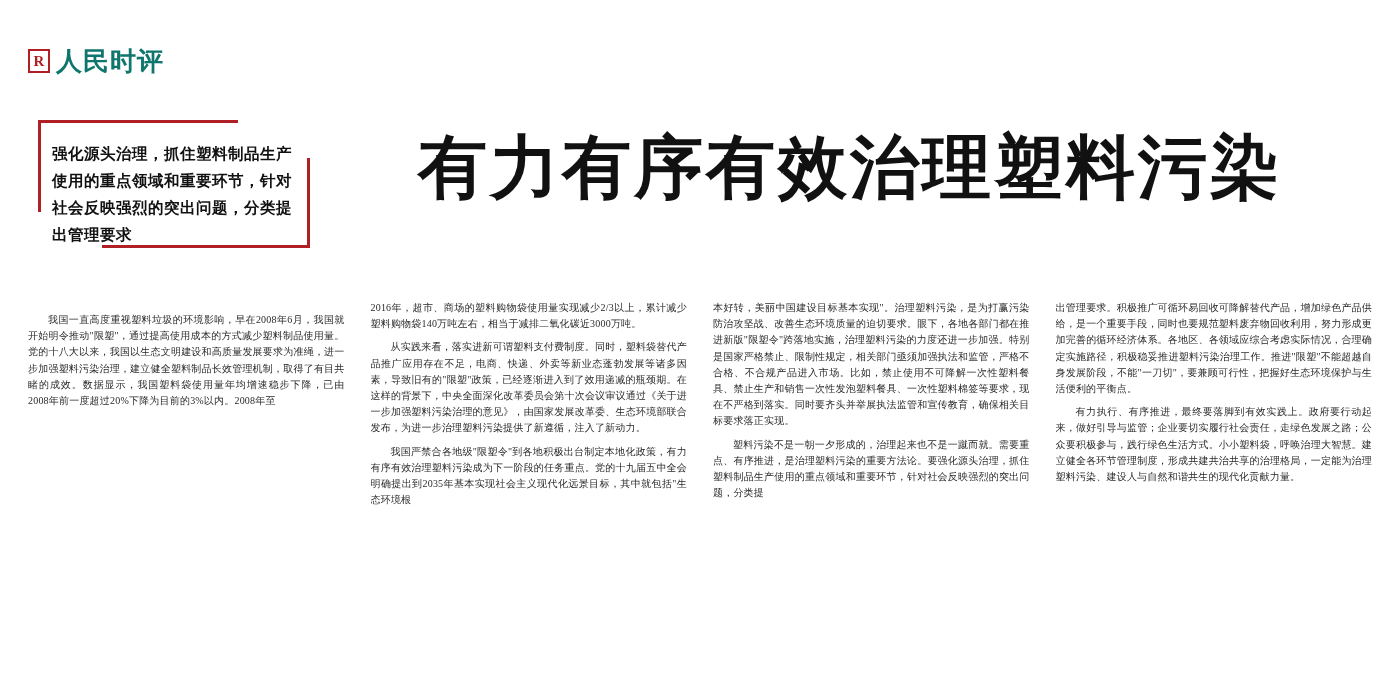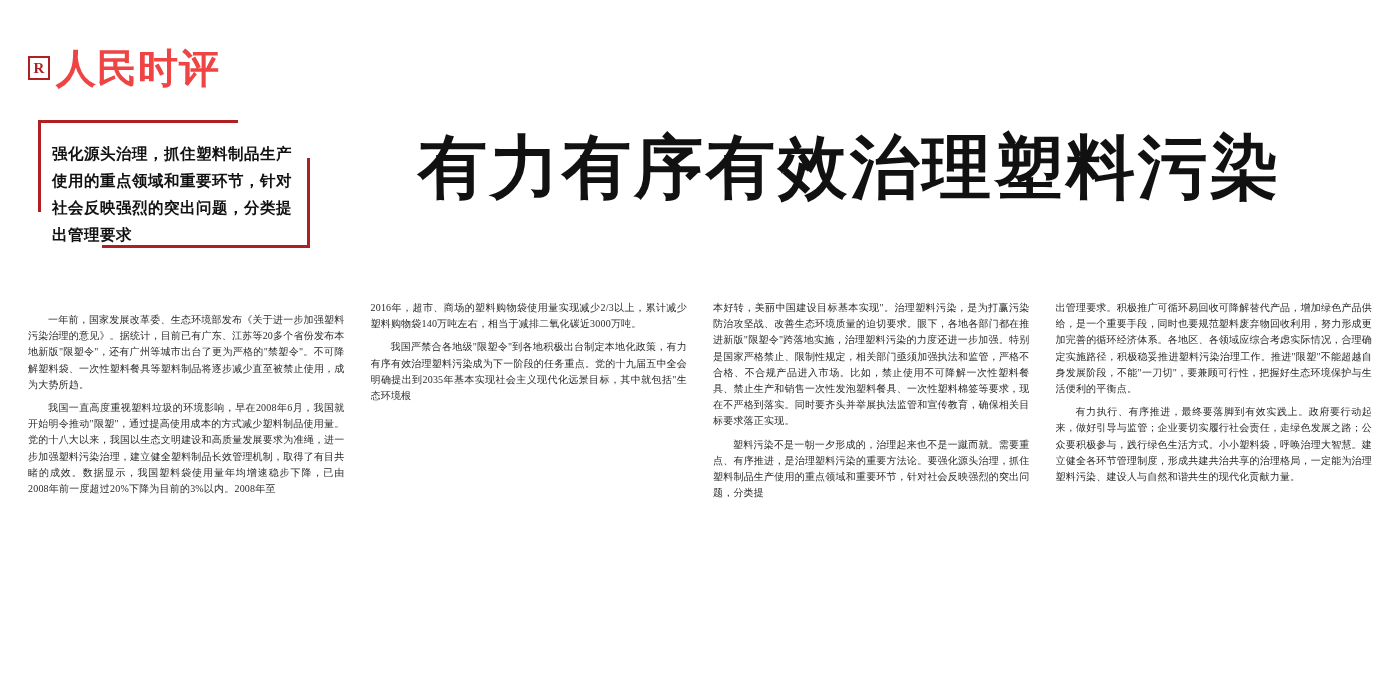--- a/index.html
+++ b/index.html
@@ -39,22 +39,22 @@
     font-family: "Liberation Serif", serif;
     font-size: 15px;
     font-weight: bold;
     display: flex;
     align-items: center;
     justify-content: center;
     box-sizing: border-box;
     line-height: 1;
   }
   .masthead-title {
-    color: #ef4444;
-    font-size: 40px;
+    color: #0f766e;
+    font-size: 26px;
     font-weight: bold;
     letter-spacing: 1px;
     font-family: "Liberation Sans", sans-serif;
     line-height: 1;
   }
 
   
   .headline {
     position: absolute;
     left: 400px;
@@ -178,26 +178,26 @@
     <div class="pq-line-top"></div>
     <div class="pq-line-left"></div>
     <div class="pq-line-bottom"></div>
     <div class="pq-line-right"></div>
     <div class="pq-text">强化源头治理，抓住塑料制品生产使用的重点领域和重要环节，针对社会反映强烈的突出问题，分类提出管理要求</div>
   </div>
 
   <div class="columns">
 
     <div class="col first">
-      <p>一年前，国家发展改革委、生态环境部发布《关于进一步加强塑料污染治理的意见》。据统计，目前已有广东、江苏等20多个省份发布本地新版"限塑令"，还有广州等城市出台了更为严格的"禁塑令"。不可降解塑料袋、一次性塑料餐具等塑料制品将逐步减少直至被禁止使用，成为大势所趋。</p>
       <p>我国一直高度重视塑料垃圾的环境影响，早在2008年6月，我国就开始明令推动"限塑"，通过提高使用成本的方式减少塑料制品使用量。党的十八大以来，我国以生态文明建设和高质量发展要求为准绳，进一步加强塑料污染治理，建立健全塑料制品长效管理机制，取得了有目共睹的成效。数据显示，我国塑料袋使用量年均增速稳步下降，已由2008年前一度超过20%下降为目前的3%以内。2008年至</p>
     </div>
 
     <div class="col">
       <p class="noindent">2016年，超市、商场的塑料购物袋使用量实现减少2/3以上，累计减少塑料购物袋140万吨左右，相当于减排二氧化碳近3000万吨。</p>
+      <p>从实践来看，落实进新可谓塑料支付费制度。同时，塑料袋替代产品推广应用存在不足，电商、快递、外卖等新业态蓬勃发展等诸多因素，导致旧有的"限塑"政策，已经逐渐进入到了效用递减的瓶颈期。在这样的背景下，中央全面深化改革委员会第十次会议审议通过《关于进一步加强塑料污染治理的意见》，由国家发展改革委、生态环境部联合发布，为进一步治理塑料污染提供了新遵循，注入了新动力。</p>
       <p>我国严禁合各地级"限塑令"到各地积极出台制定本地化政策，有力有序有效治理塑料污染成为下一阶段的任务重点。党的十九届五中全会明确提出到2035年基本实现社会主义现代化远景目标，其中就包括"生态环境根</p>
     </div>
 
     <div class="col">
       <p class="noindent">本好转，美丽中国建设目标基本实现"。治理塑料污染，是为打赢污染防治攻坚战、改善生态环境质量的迫切要求。眼下，各地各部门都在推进新版"限塑令"跨落地实施，治理塑料污染的力度还进一步加强。特别是国家严格禁止、限制性规定，相关部门亟须加强执法和监管，严格不合格、不合规产品进入市场。比如，禁止使用不可降解一次性塑料餐具、禁止生产和销售一次性发泡塑料餐具、一次性塑料棉签等要求，现在不严格到落实。同时要齐头并举展执法监管和宣传教育，确保相关目标要求落正实现。</p>
       <p>塑料污染不是一朝一夕形成的，治理起来也不是一蹴而就。需要重点、有序推进，是治理塑料污染的重要方法论。要强化源头治理，抓住塑料制品生产使用的重点领域和重要环节，针对社会反映强烈的突出问题，分类提</p>
     </div>
 
     <div class="col">
       <p class="noindent">出管理要求。积极推广可循环易回收可降解替代产品，增加绿色产品供给，是一个重要手段，同时也要规范塑料废弃物回收利用，努力形成更加完善的循环经济体系。各地区、各领域应综合考虑实际情况，合理确定实施路径，积极稳妥推进塑料污染治理工作。推进"限塑"不能超越自身发展阶段，不能"一刀切"，要兼顾可行性，把握好生态环境保护与生活便利的平衡点。</p>

